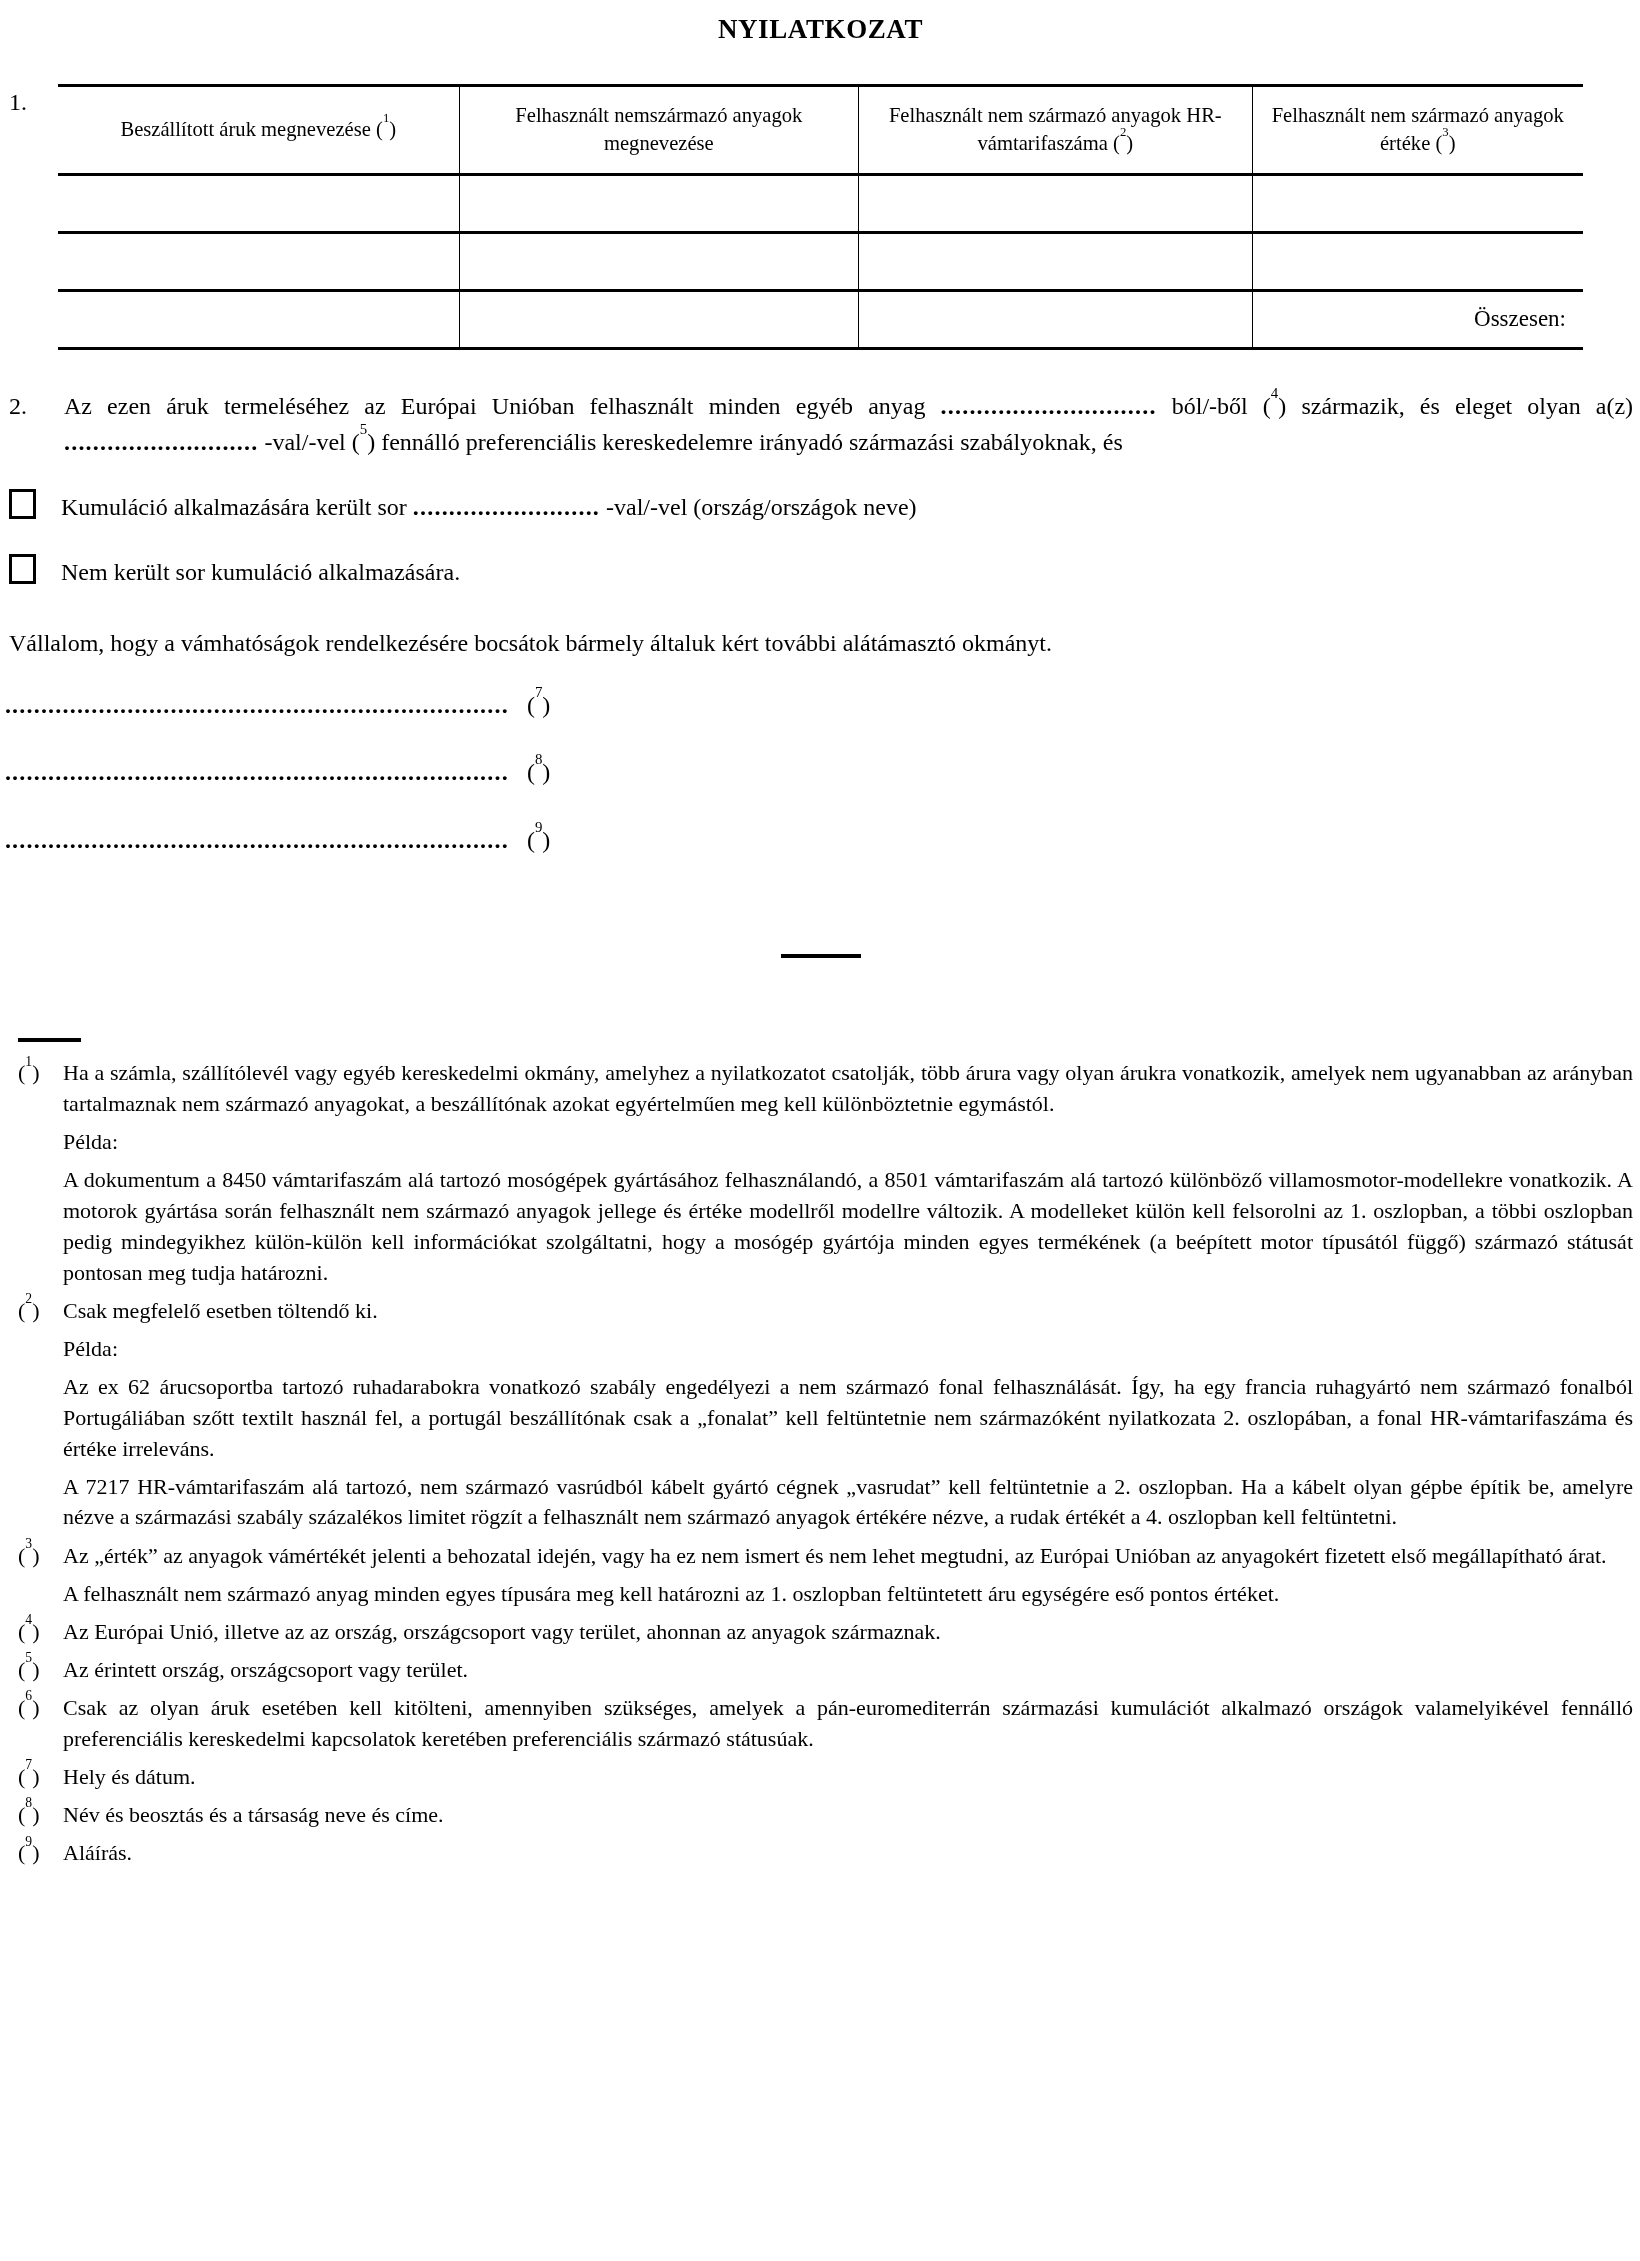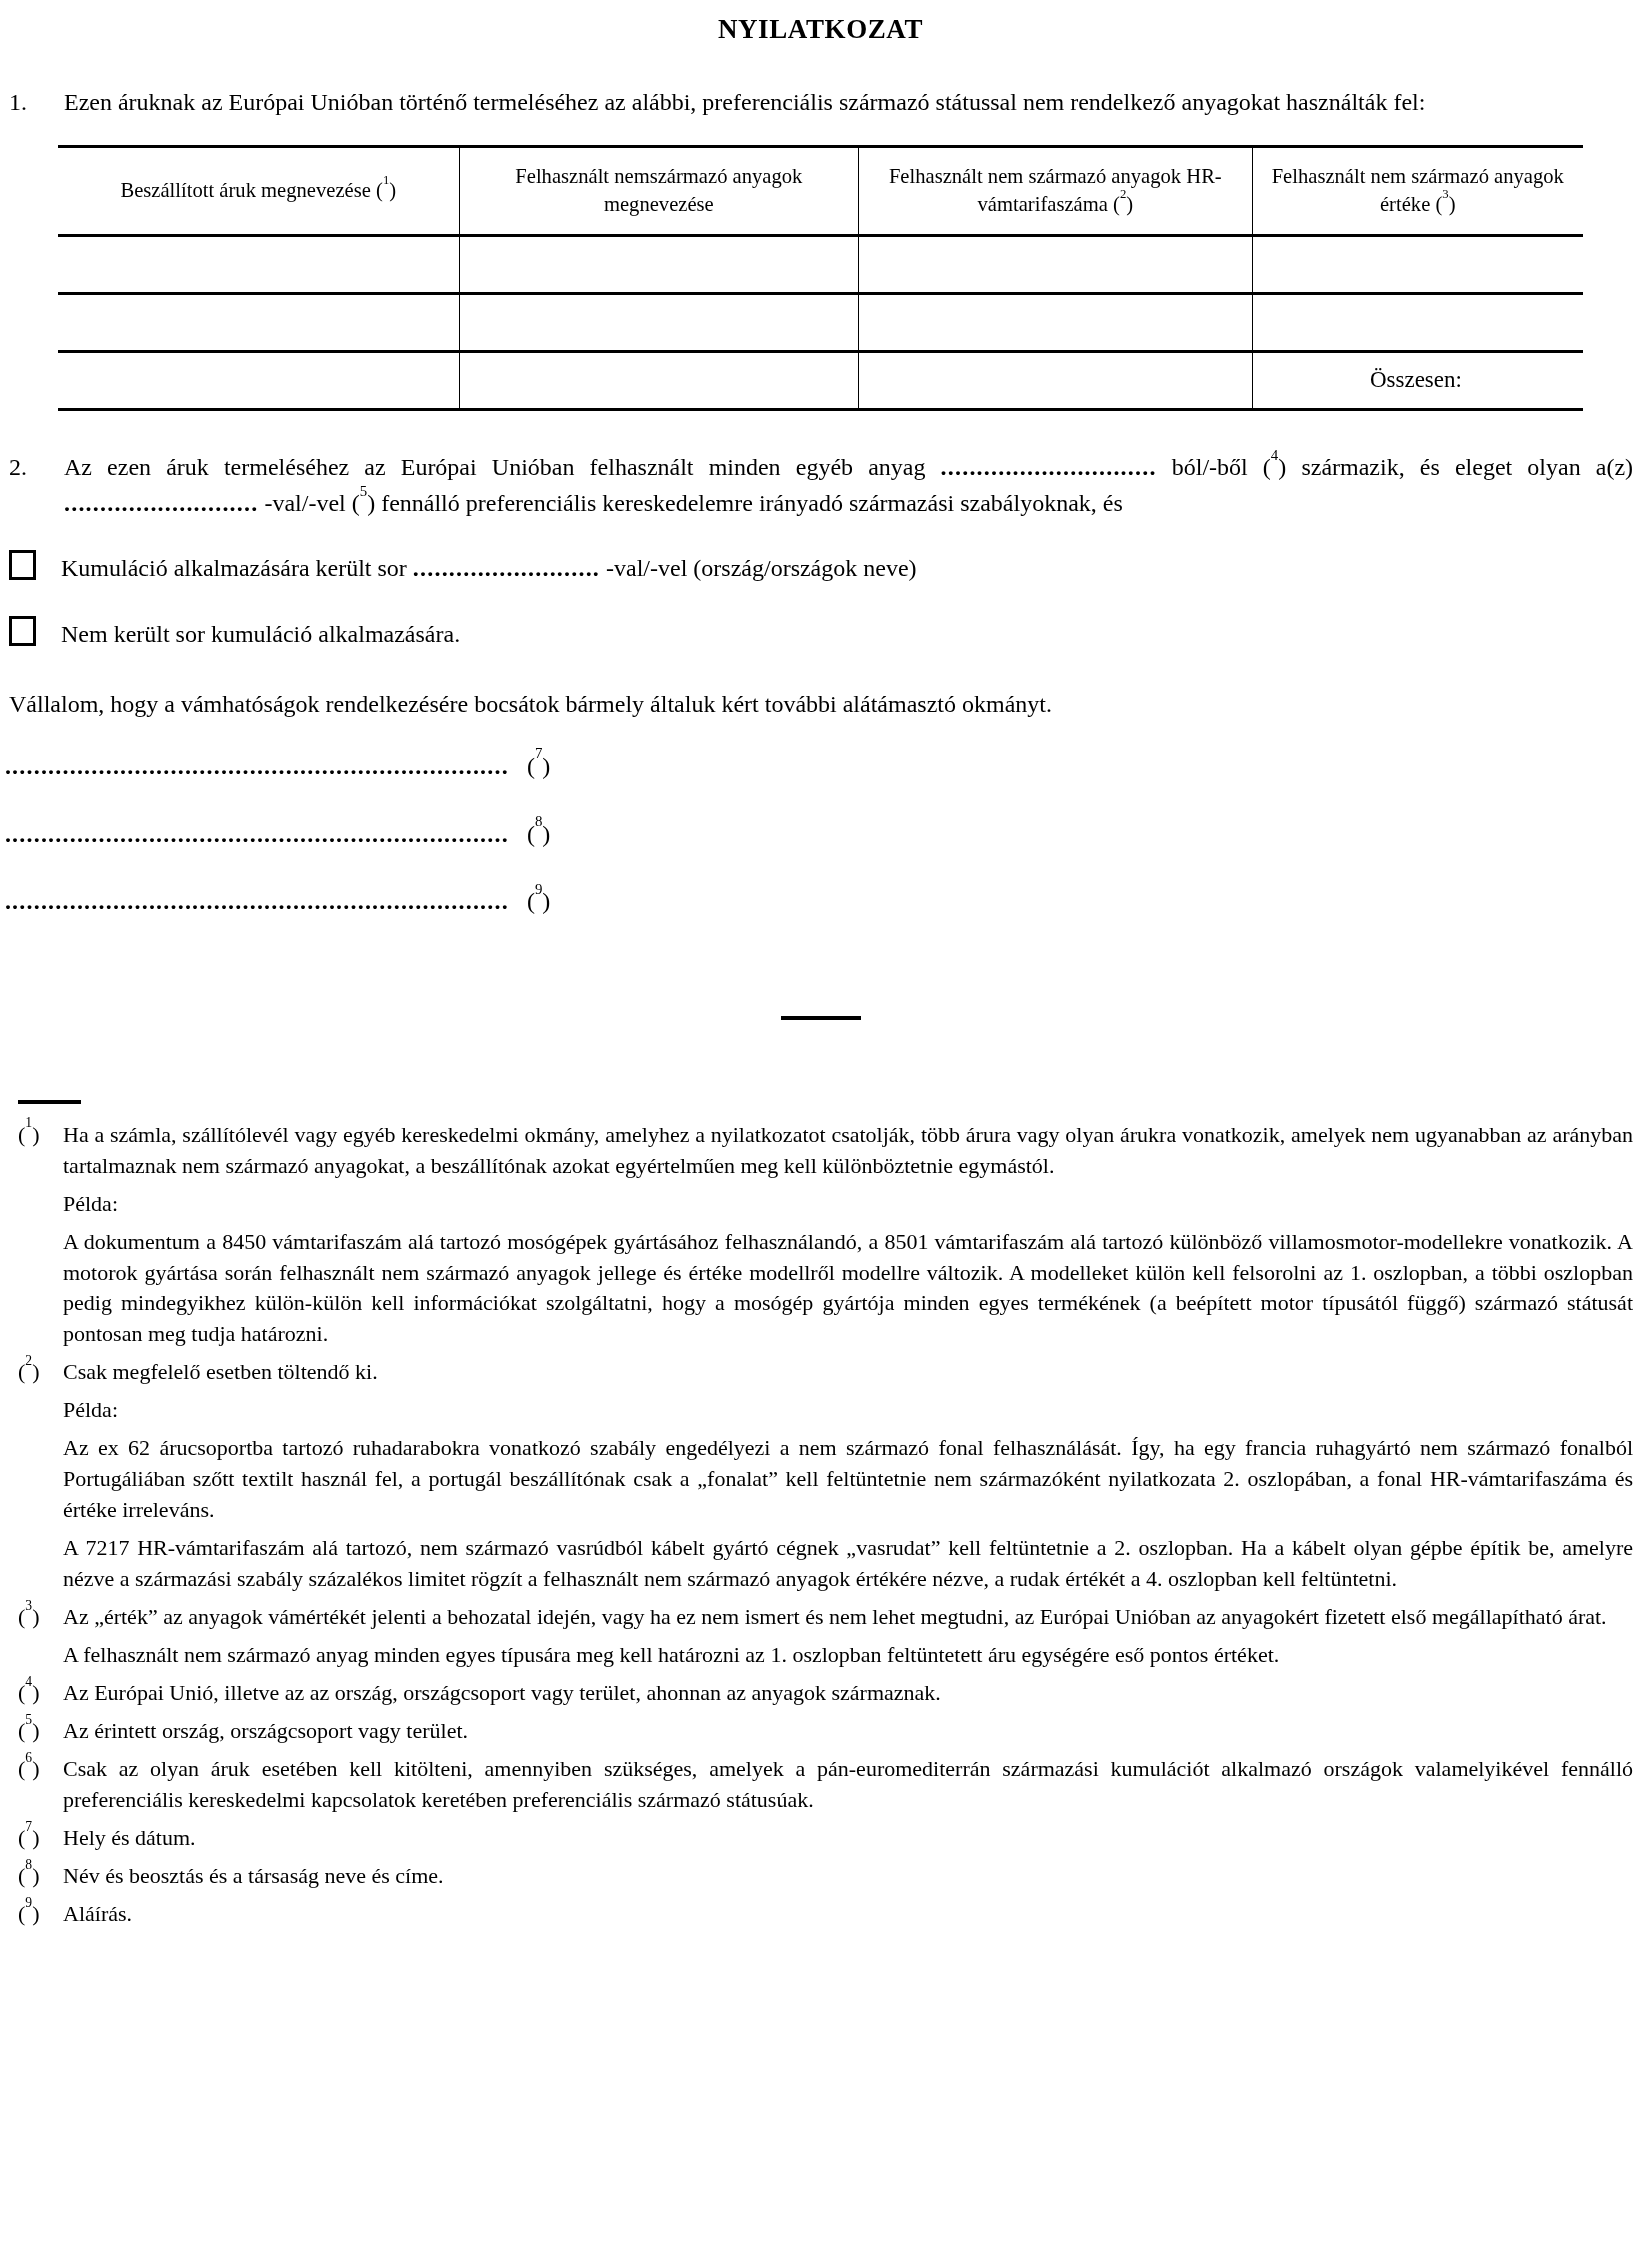--- a/index.html
+++ b/index.html
@@ -78,21 +78,21 @@
     vertical-align:middle;
   }
   table.materials th:first-child, table.materials td:first-child{border-left:none;}
   table.materials th{
     font-weight:normal;
     font-size:20.6px;
     line-height:1.35;
     text-align:center;
   }
   table.materials td.total-cell{
-    text-align:center;
+    text-align:right;
     padding-left:13.3px;
     font-size:23px;
   }
   
   .declare{margin-top:32px;}
   .cbrow{
     margin:29px 8px 0 9px;
     text-align:justify;
   }
   .checkbox{
@@ -142,21 +142,20 @@
 </head>
 <body>
 
 <div class="page">
 
   <h1 class="doc-title">NYILATKOZAT</h1>
 
 
   <div class="numbered">
     <span class="num">1.</span>
-    <span>Ezen áruknak az Európai Unióban történő termeléséhez az alábbi, preferenciális származó státussal nem rendelkező anyagokat használták fel:</span>
   </div>
 
   <div class="tbl-wrap">
     <table class="materials">
       <colgroup>
           <col class="c1">
           <col class="c2">
           <col class="c3">
           <col class="c4">
         </colgroup>

